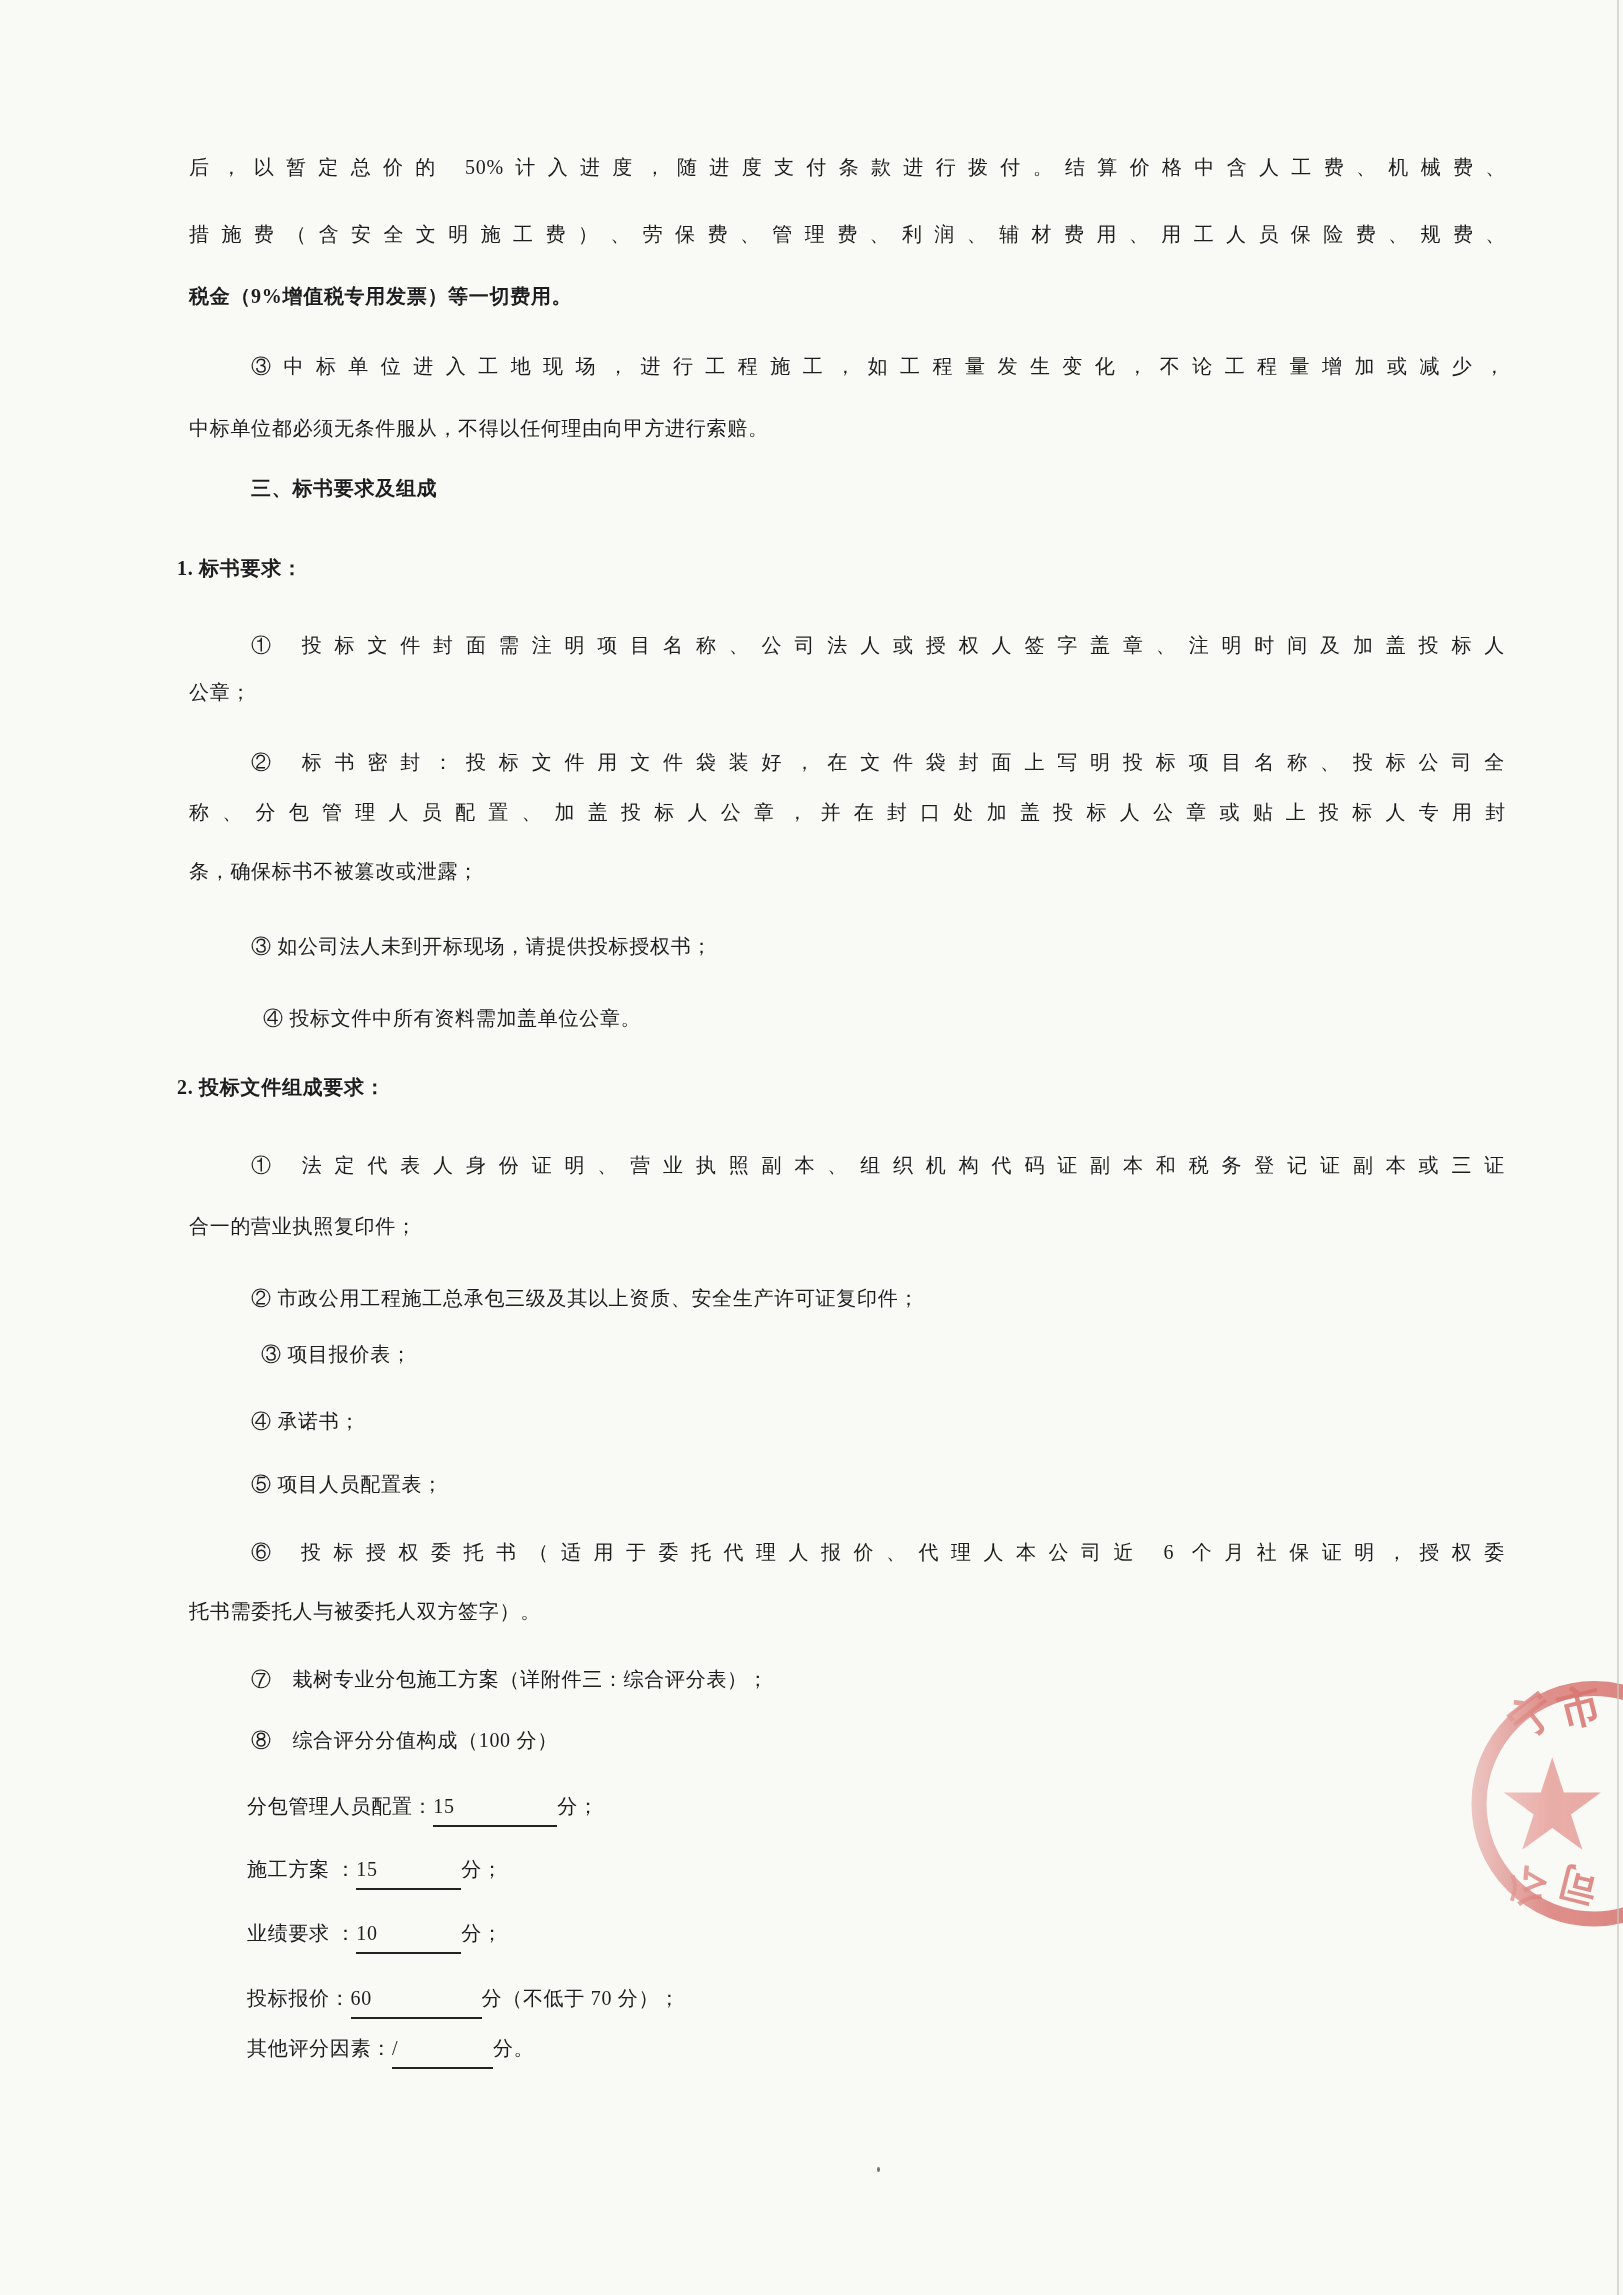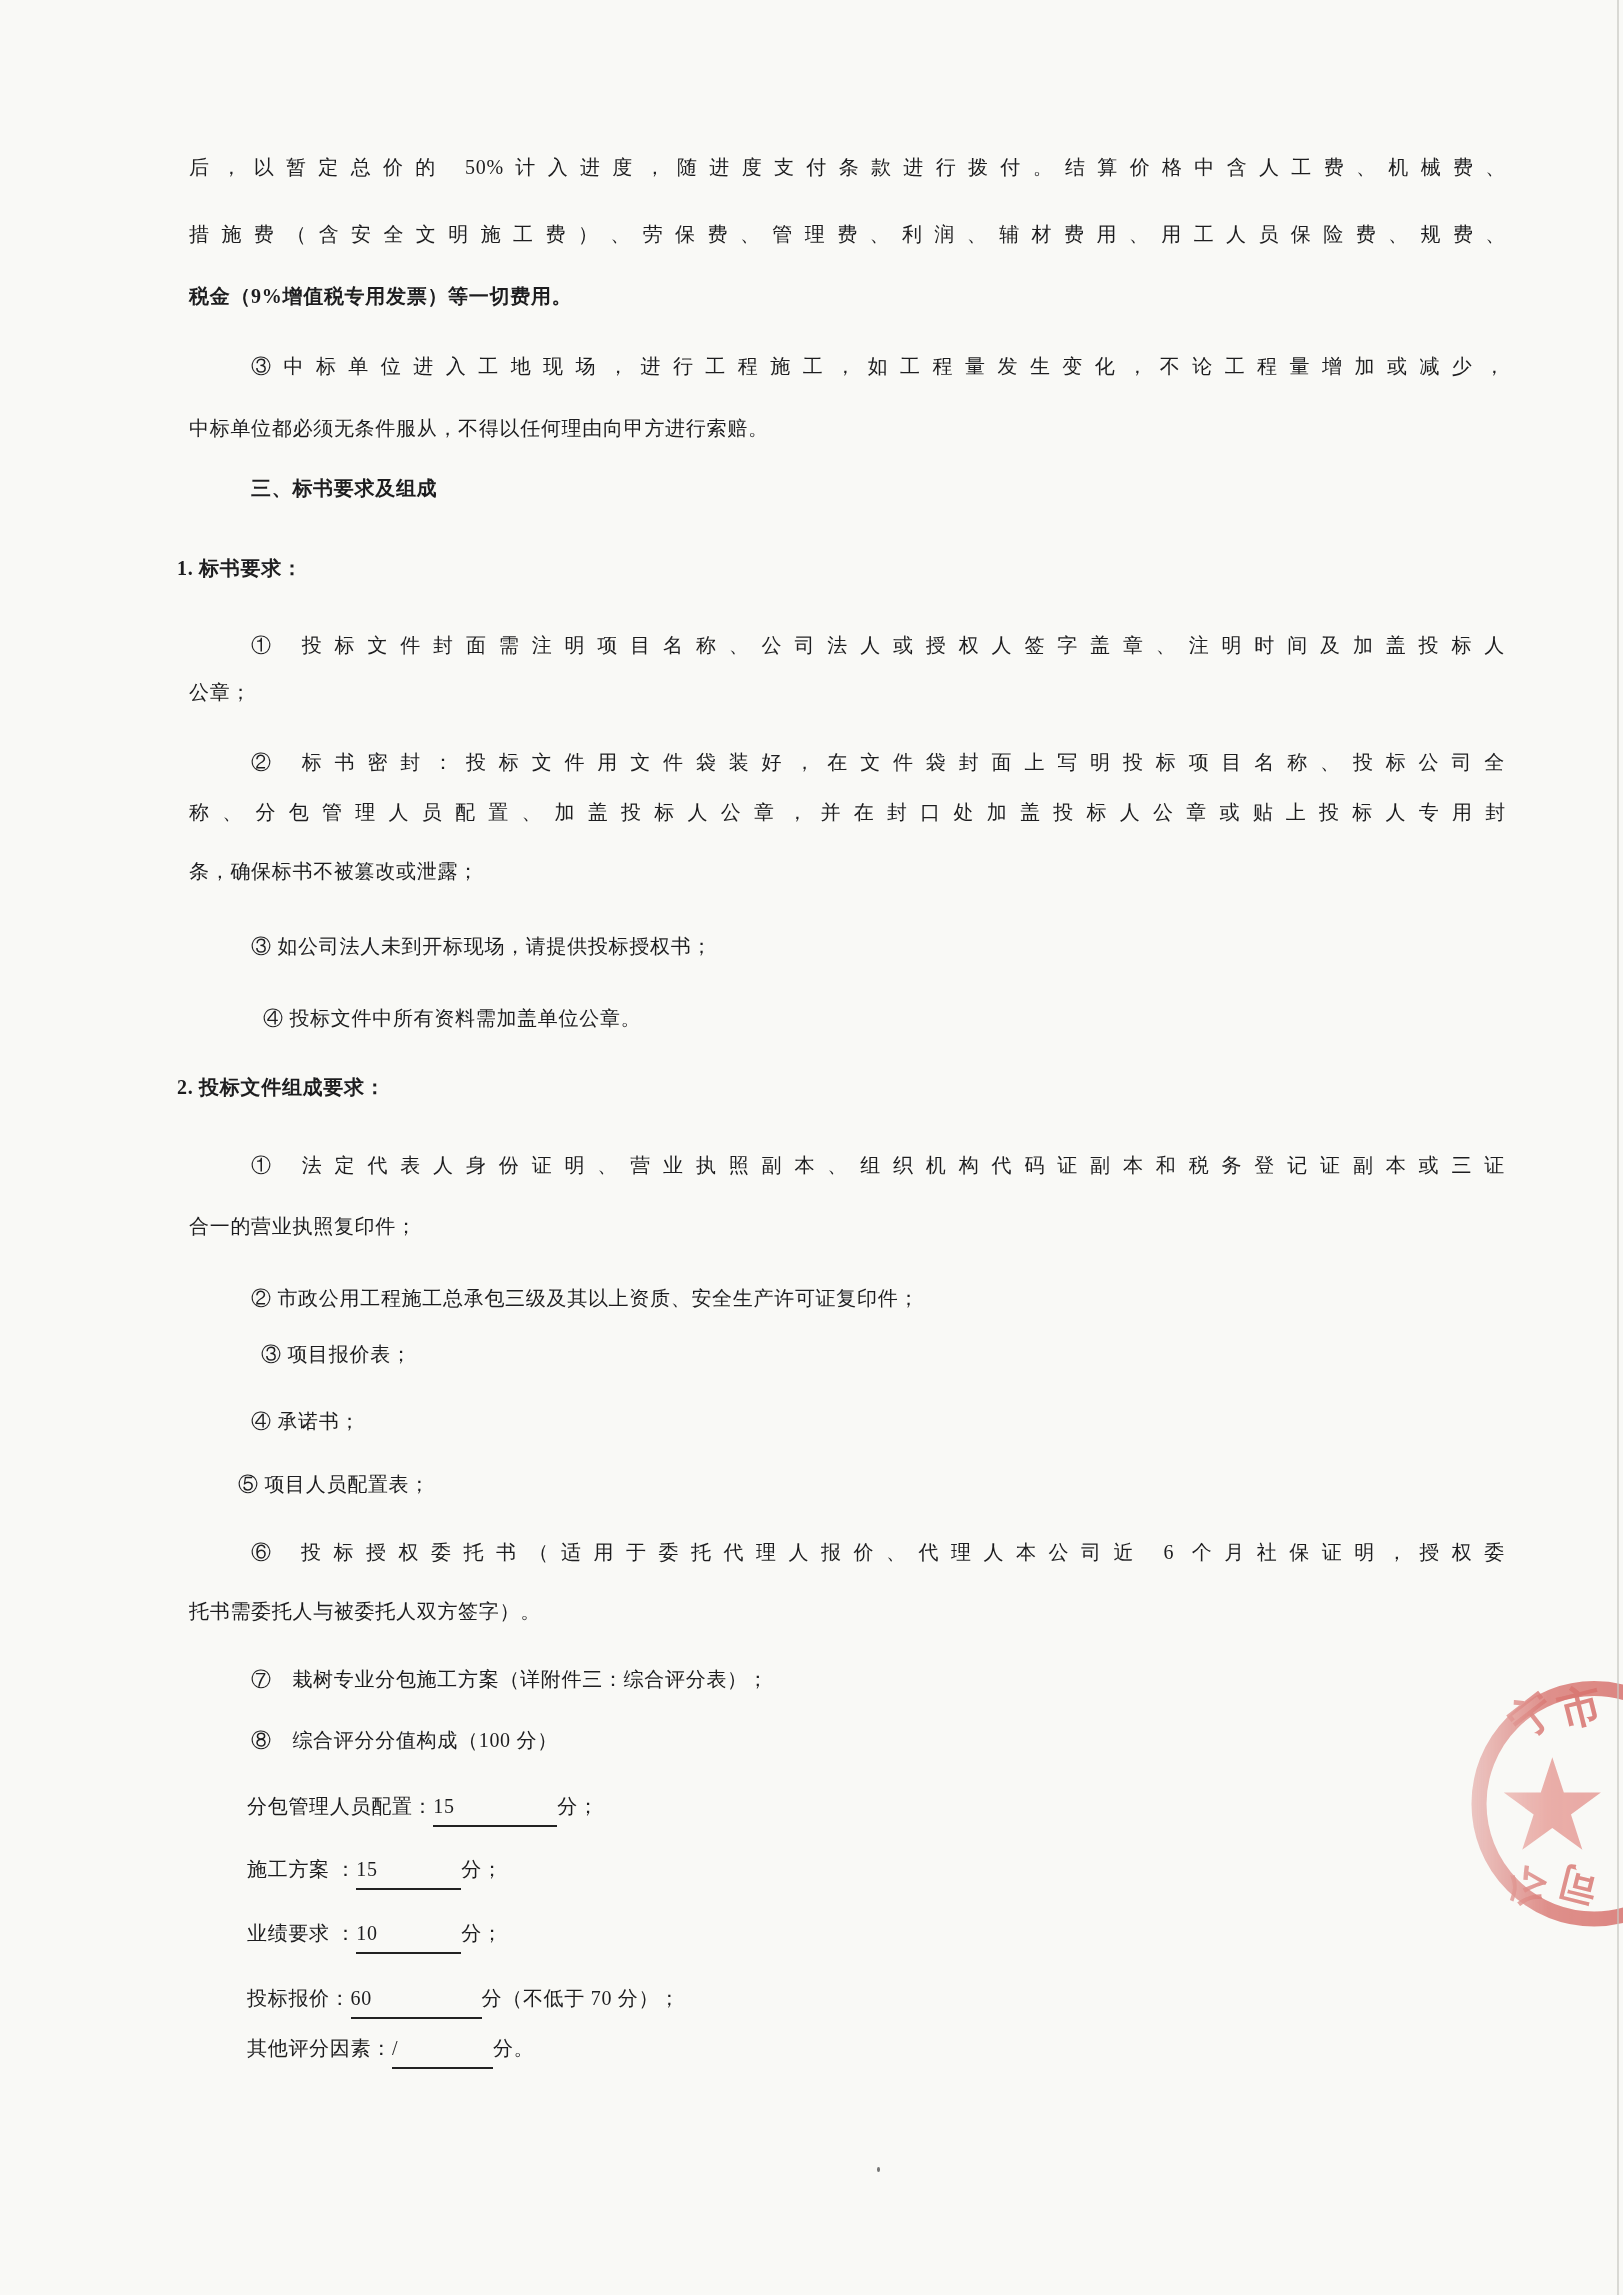--- a/index.html
+++ b/index.html
@@ -68,21 +68,21 @@
       <div class="line justify" style="top: 792px; left: 189px; width: 1317px;"><span>称、分包管理人员配置、加盖投标人公章，并在封口处加盖投标人公章或贴上投标人专用封</span></div>
       <div class="line" style="top: 851px; left: 189px;"><span>条，确保标书不被篡改或泄露；</span></div>
       <div class="line" style="top: 926px; left: 251px;"><span>③ 如公司法人未到开标现场，请提供投标授权书；</span></div>
       <div class="line" style="top: 998px; left: 251px; margin-left: 12px;"><span>④ 投标文件中所有资料需加盖单位公章。</span></div>
       <div class="line bold" style="top: 1067px; left: 177px;"><span>2. 投标文件组成要求：</span></div>
       <div class="line justify" style="top: 1145px; left: 251px; width: 1254px;"><span>① 法定代表人身份证明、营业执照副本、组织机构代码证副本和税务登记证副本或三证</span></div>
       <div class="line" style="top: 1206px; left: 189px;"><span>合一的营业执照复印件；</span></div>
       <div class="line" style="top: 1278px; left: 251px;"><span>② 市政公用工程施工总承包三级及其以上资质、安全生产许可证复印件；</span></div>
       <div class="line" style="top: 1334px; left: 261px;"><span>③ 项目报价表；</span></div>
       <div class="line" style="top: 1401px; left: 251px;"><span>④ 承诺书；</span></div>
-      <div class="line" style="top: 1464px; left: 238px;"><span>⑤ 项目人员配置表；</span></div>
+      <div class="line" style="top: 1464px; left: 251px;"><span>⑤ 项目人员配置表；</span></div>
       <div class="line justify" style="top: 1532px; left: 251px; width: 1254px;"><span>⑥ 投标授权委托书（适用于委托代理人报价、代理人本公司近 6 个月社保证明，授权委</span></div>
       <div class="line" style="top: 1591px; left: 189px;"><span>托书需委托人与被委托人双方签字）。</span></div>
       <div class="line" style="top: 1659px; left: 251px;"><span>⑦　栽树专业分包施工方案（详附件三：综合评分表）；</span></div>
       <div class="line" style="top: 1720px; left: 251px;"><span>⑧　综合评分分值构成（100 分）</span></div>
       <div class="line" style="top: 1786px; left: 247px;"><span>分包管理人员配置：</span><span class="u" style="width: 124px;">15</span><span>分；</span></div>
       <div class="line" style="top: 1849px; left: 247px;"><span>施工方案 ：</span><span class="u" style="width: 105px;">15</span><span>分；</span></div>
       <div class="line" style="top: 1913px; left: 247px;"><span>业绩要求 ：</span><span class="u" style="width: 105px;">10</span><span>分；</span></div>
       <div class="line" style="top: 1978px; left: 247px;"><span>投标报价：</span><span class="u" style="width: 131px;">60</span><span>分（不低于 70 分）；</span></div>
       <div class="line" style="top: 2028px; left: 247px;"><span>其他评分因素：</span><span class="u" style="width: 101px;">/</span><span>分。</span></div>
     </div>

